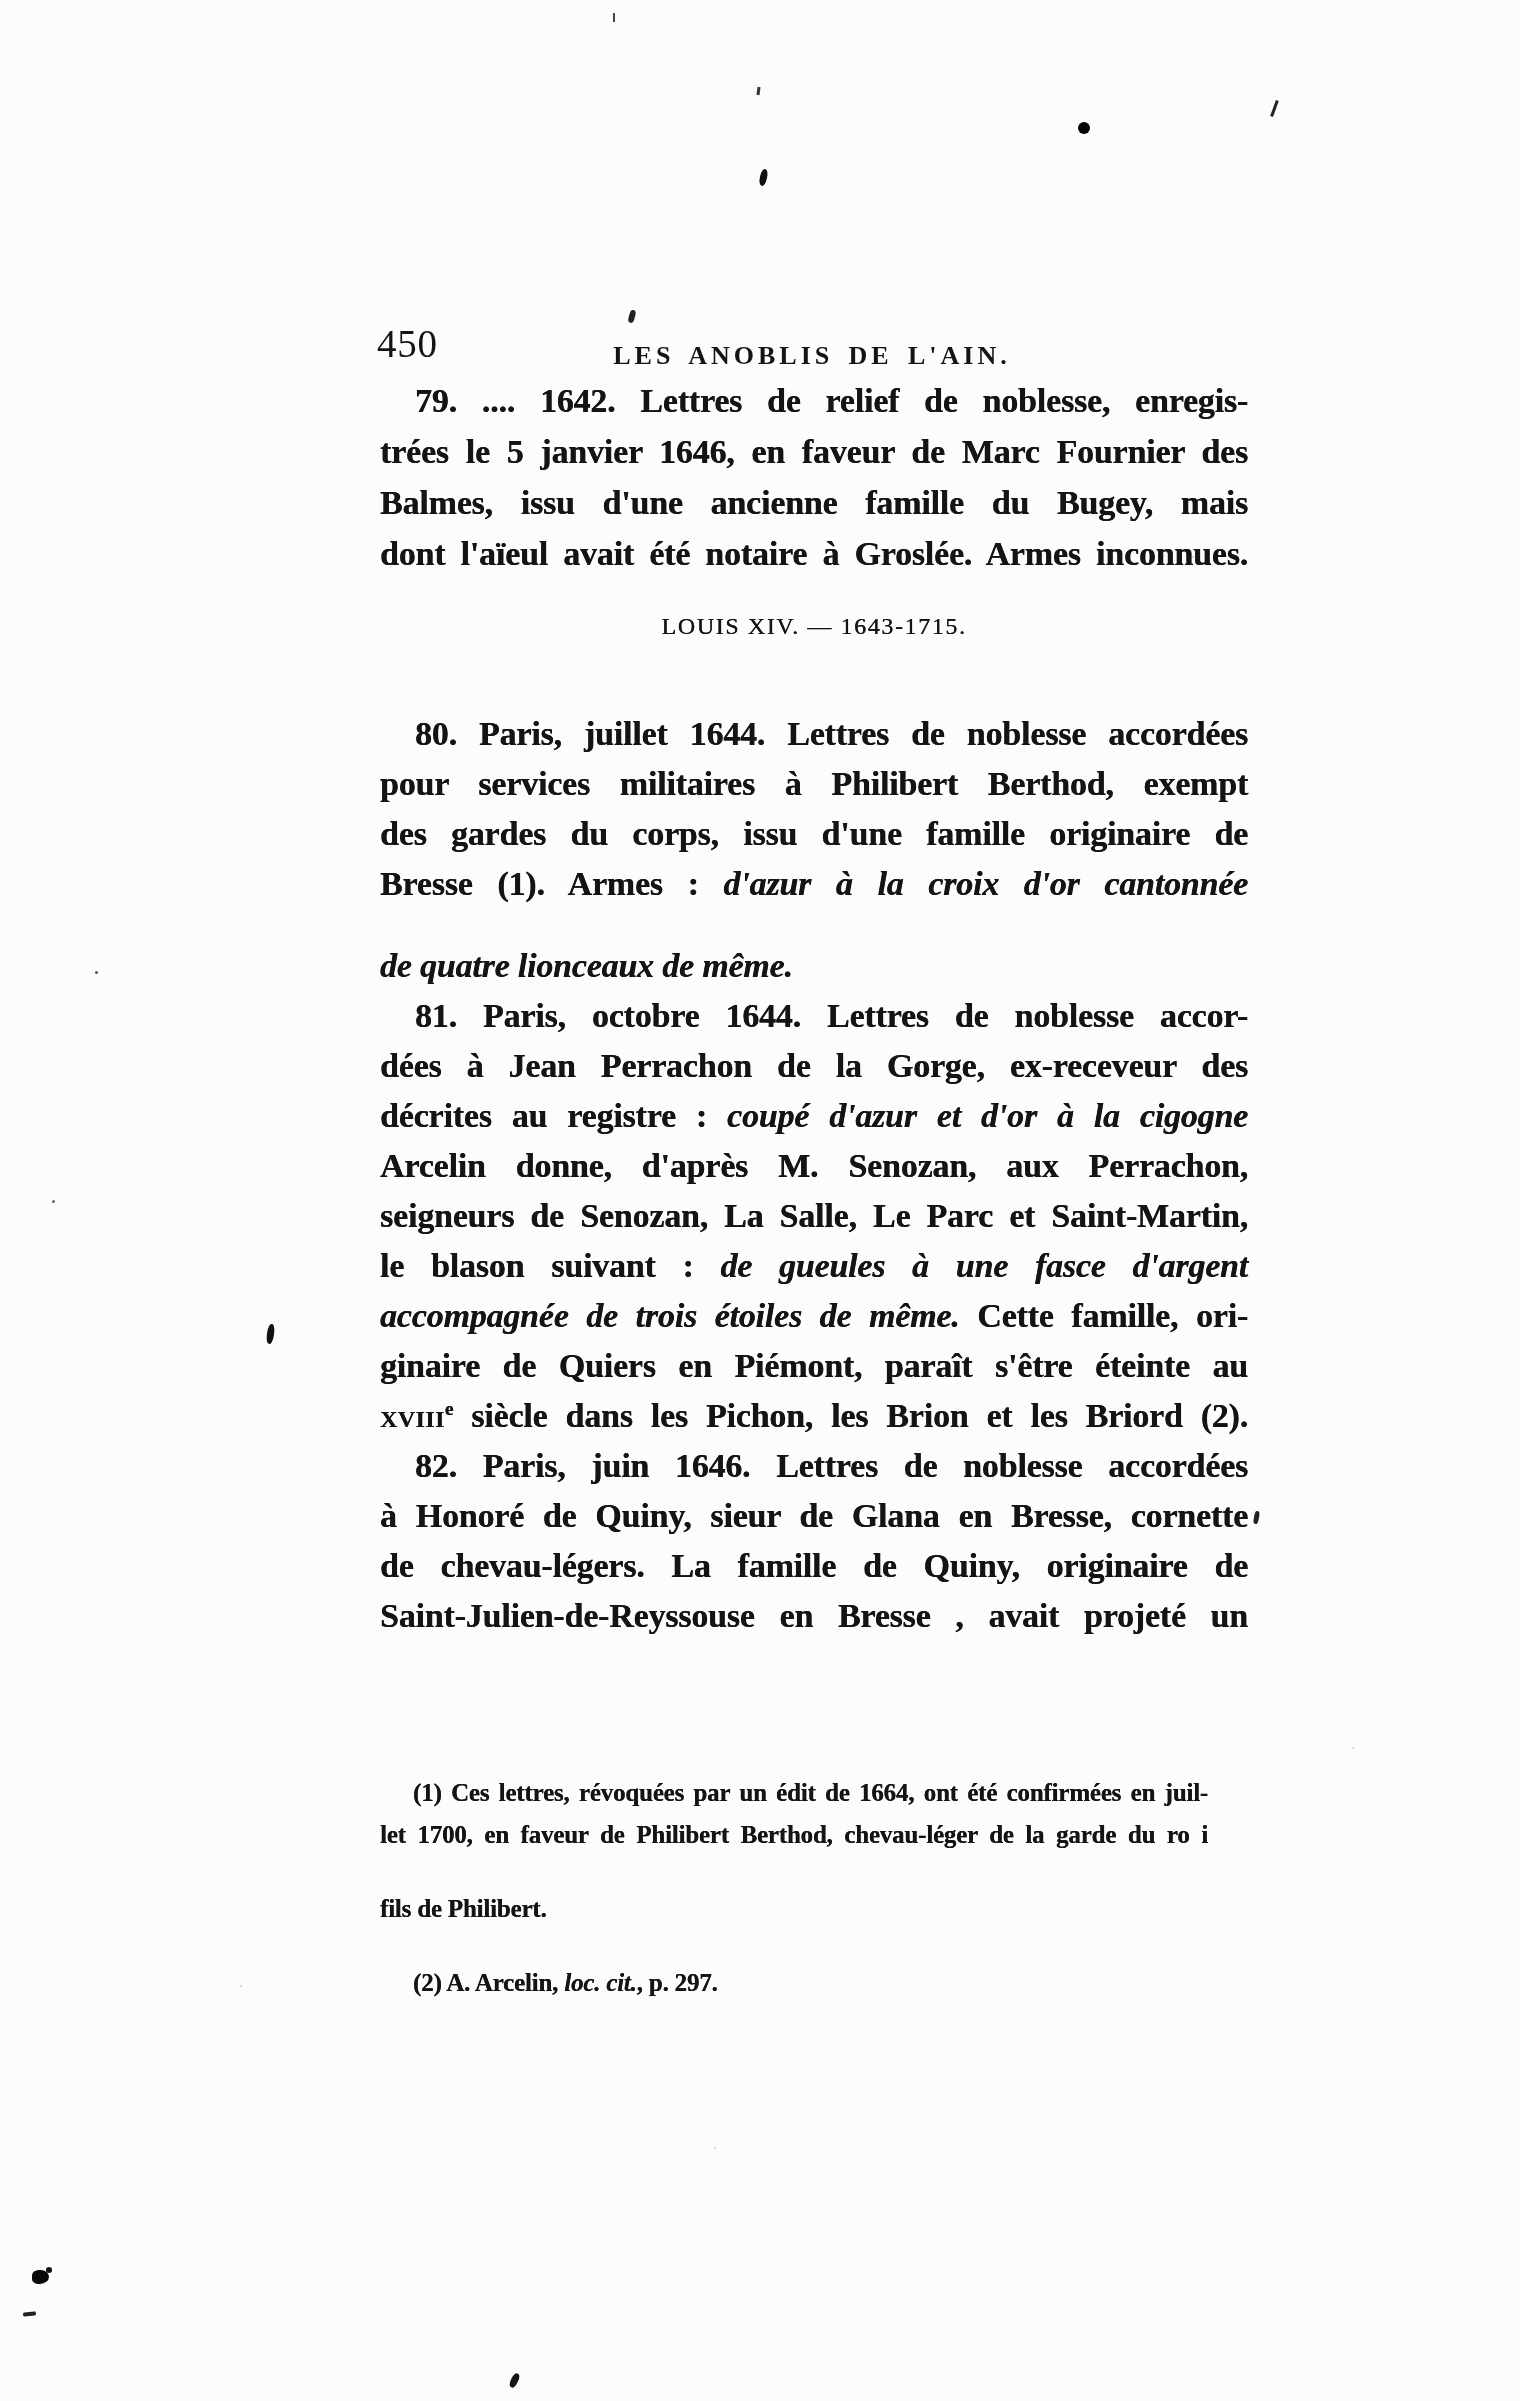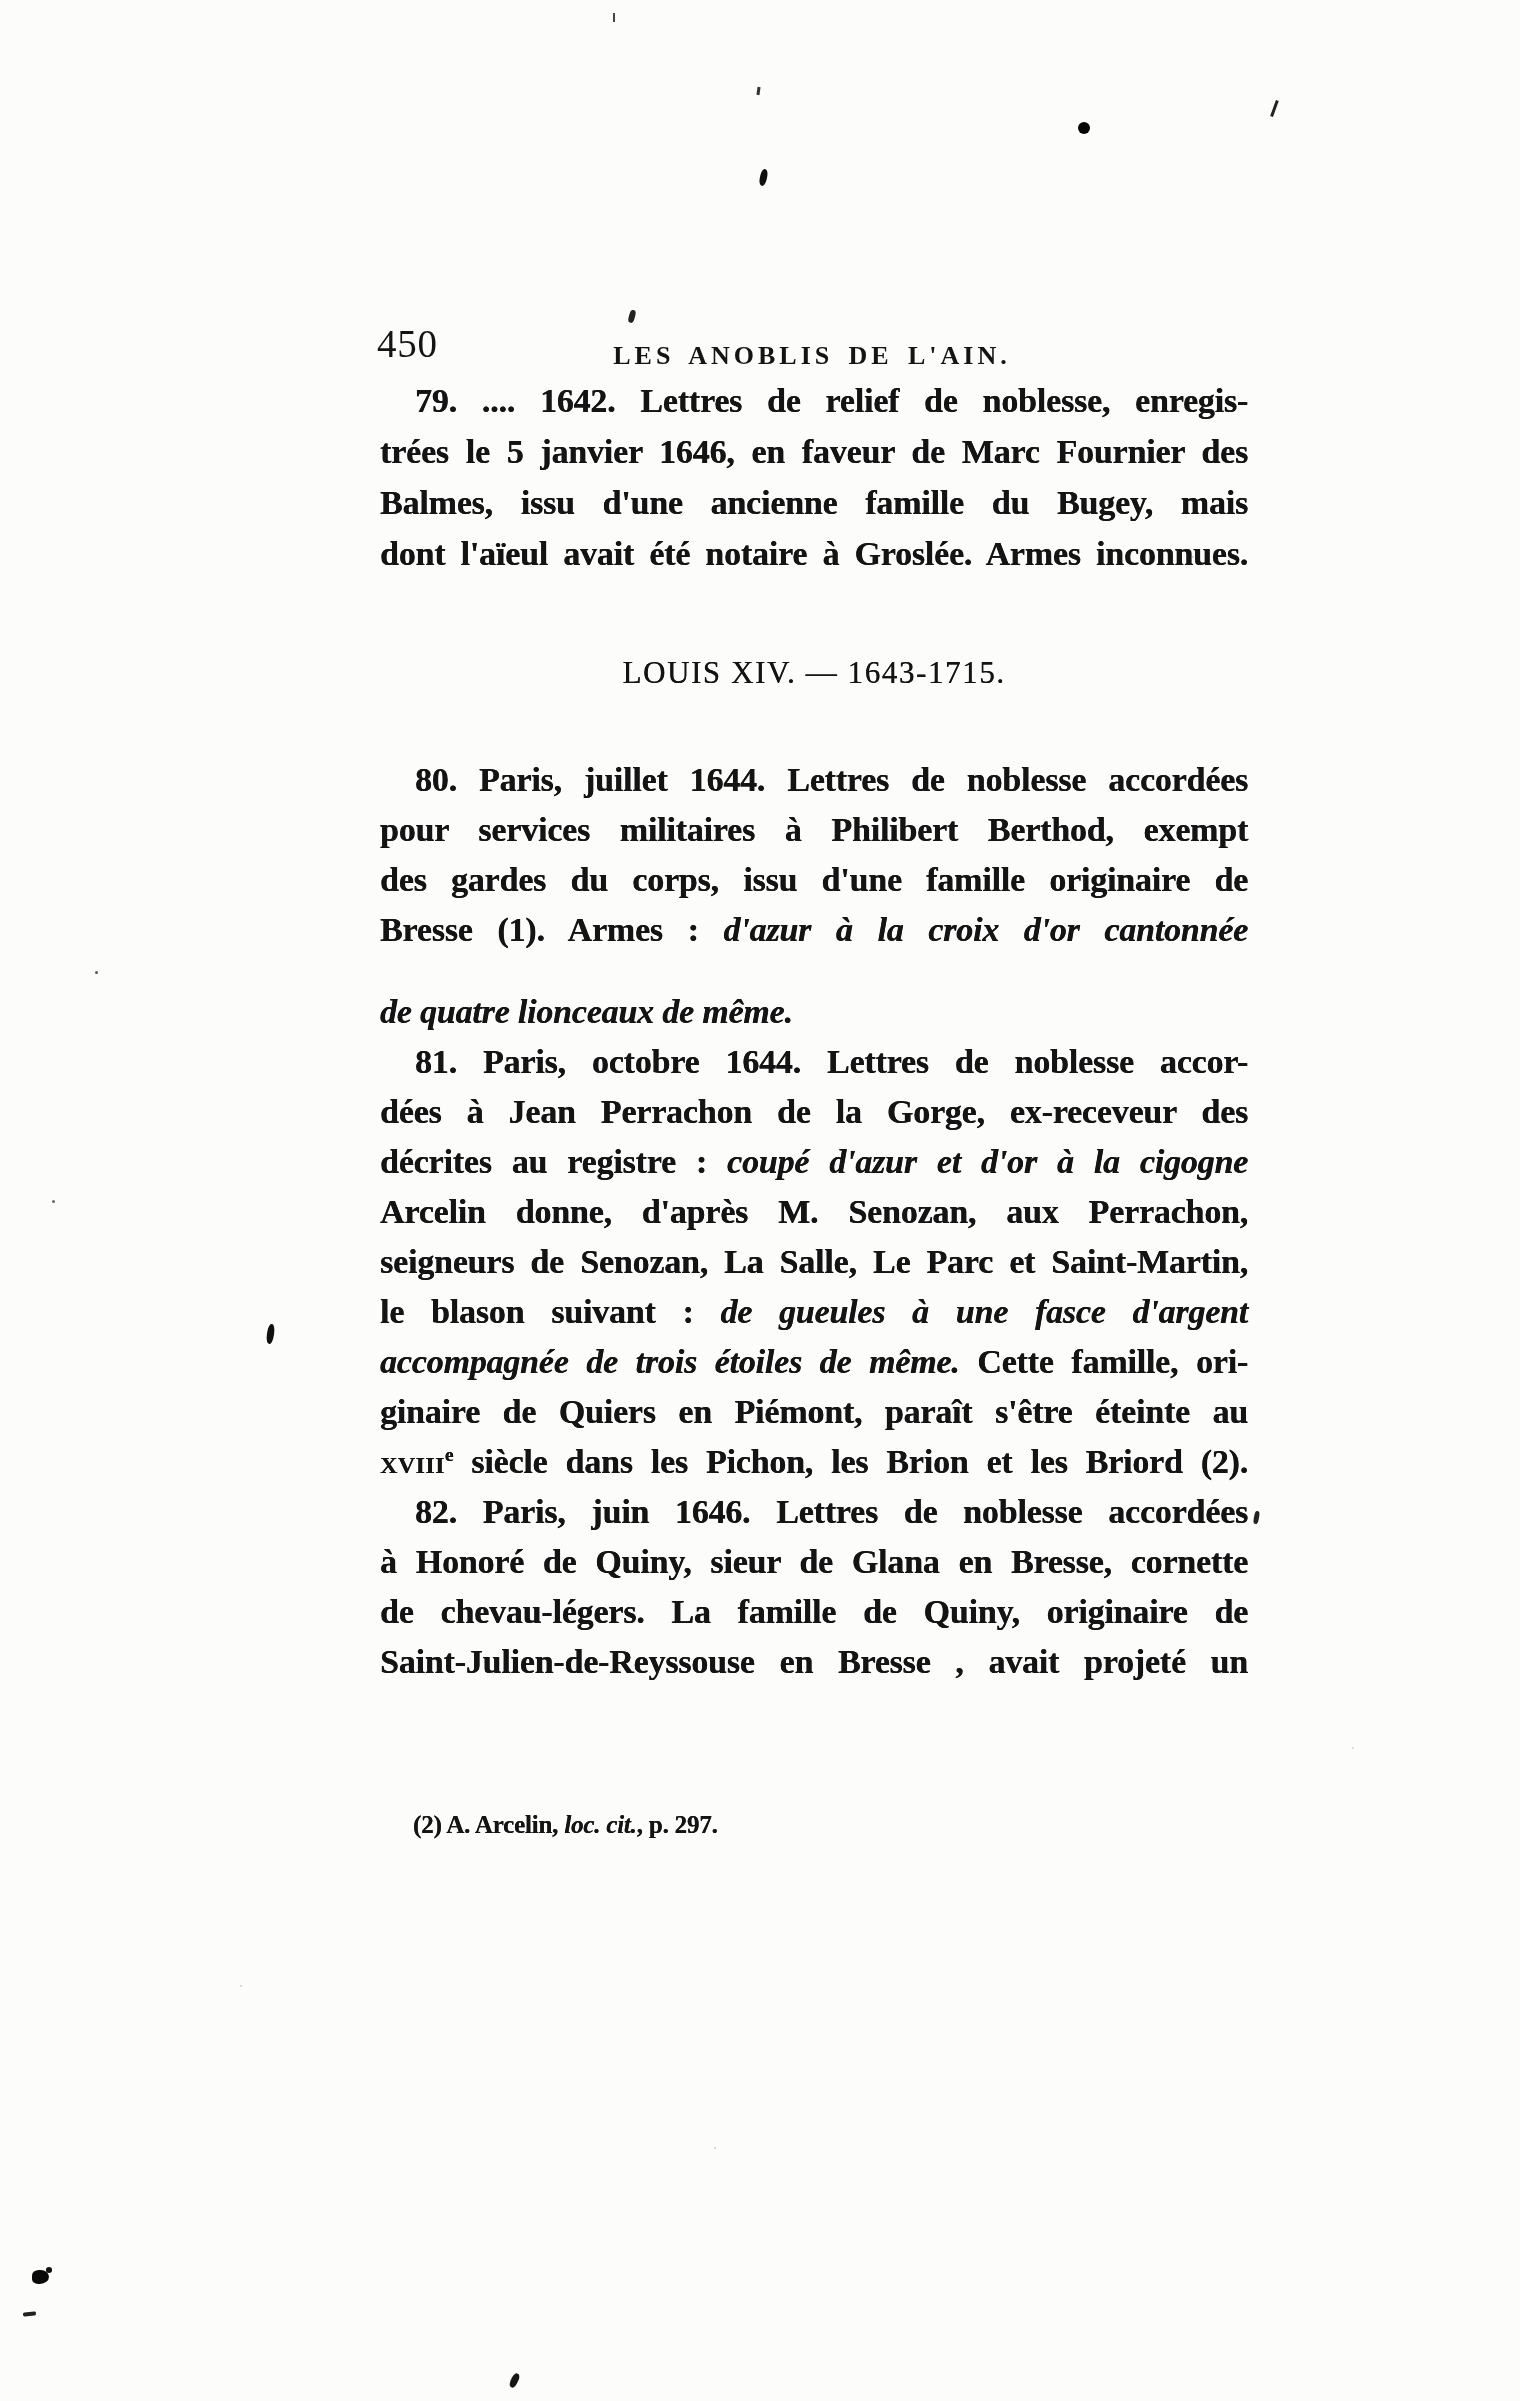--- a/index.html
+++ b/index.html
@@ -44,22 +44,22 @@
     overflow:visible;
     font-weight:bold;
   }
   .intro .line{line-height:51px;height:51px;}
   .line.indent{padding-left:35px;}
   .line.flush{text-align-last:left;margin-top:32px;}
   .it{font-style:italic;}
   .sc{font-variant:small-caps;letter-spacing:0.4px;}
   .sup{vertical-align:super;font-size:58%;line-height:0;}
   .section-heading{
-    margin:73px 0 62px 0;
-    font-size:31px;font-weight:normal;
+    margin:27px 0 62px 0;
+    font-size:24px;font-weight:normal;
     line-height:41px;height:41px;
     text-align:left;text-align-last:center;
     letter-spacing:1.6px;
   }
   
   .footnotes{
     position:absolute;left:380px;top:1772px;width:828px;
     font-size:25px;letter-spacing:-0.2px;
     text-shadow:0.2px 0.2px 0 var(--ink);
   }
@@ -111,20 +111,25 @@
           <div class="line indent"><span>82. Paris, juin 1646. Lettres de noblesse accordées</span></div>
           <div class="line"><span>à Honoré de Quiny, sieur de Glana en Bresse, cornette</span></div>
           <div class="line"><span>de chevau-légers. La famille de Quiny, originaire de</span></div>
           <div class="line"><span>Saint-Julien-de-Reyssouse en Bresse , avait projeté un</span></div>
         </div>
       </div>
   </div>
 
   <div class="footnotes" id="footnotes">
       <div class="paragraph">
+        <div class="line indent"><span>(1) Ces lettres, révoquées par un édit de 1664, ont été confirmées en juil-</span></div>
+        <div class="line"><span>let 1700, en faveur de Philibert Berthod, chevau-léger de la garde du ro i</span></div>
+        <div class="line flush"><span>fils de Philibert.</span></div>
+      </div>
+      <div class="paragraph">
         <div class="line indent flush"><span>(2) A. Arcelin, </span><span class="it">loc. cit.</span><span>, p. 297.</span></div>
       </div>
     </div>
 
   <div>
     <div class="speck" style="left:1078px;top:122px;width:12px;height:12px;border-radius:50%;background:#060606;"></div>
     <div class="speck" style="left:760px;top:169px;width:7.2px;height:16.7px;border-radius:45%;transform:rotate(12deg);"></div>
     <div class="speck" style="left:757px;top:87px;width:3.2px;height:8px;transform:rotate(8deg);background:#333;"></div>
     <div class="speck" style="left:267px;top:1324px;width:7.2px;height:20px;border-radius:45%;transform:rotate(8deg);"></div>
     <div class="speck" style="left:32px;top:2270px;width:16.7px;height:13.5px;border-radius:45% 55% 60% 40%;background:#090909;"></div>

